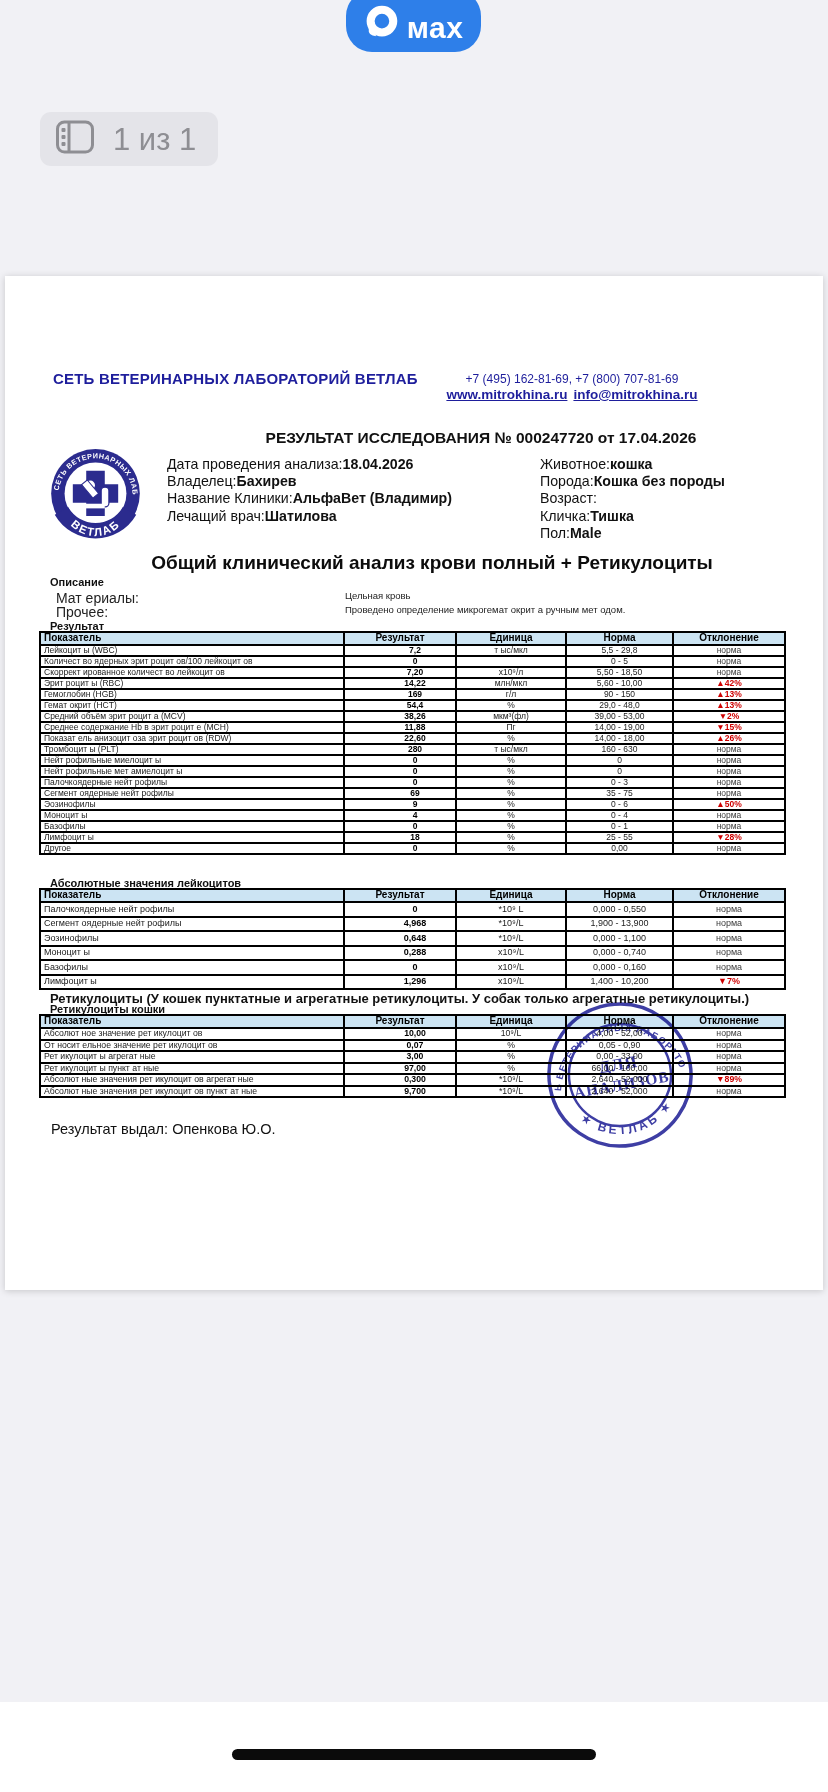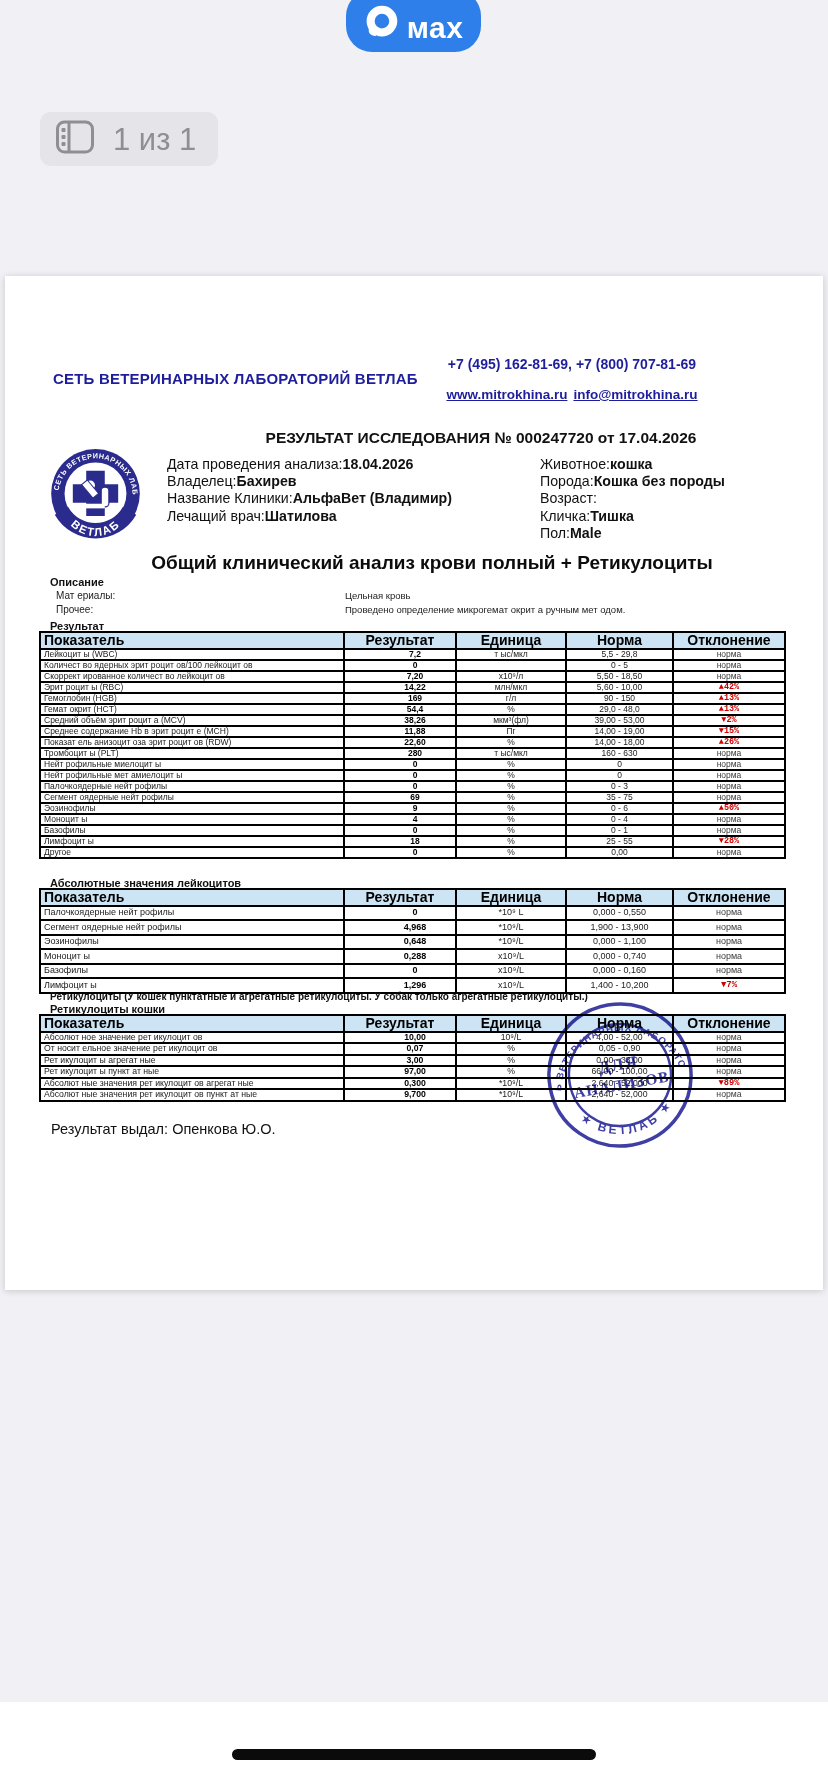--- a/index.html
+++ b/index.html
@@ -23,49 +23,49 @@
   .page-pill .pill-txt{color:#8e8e93;font-size:31px;line-height:1;}
   .home-strip{position:absolute;left:0;top:1702px;width:828px;height:90px;background:#ffffff;}
   .home-indicator{position:absolute;left:232px;top:1749px;width:364px;height:11px;background:#0b0b0b;border-radius:6px;}
   
   .document{
     position:absolute;left:5px;top:276px;width:818px;height:1014px;background:#fff;
     box-shadow:0 1px 7px rgba(0,0,0,.18);
   }
   .doc-abs{position:absolute;}
   .lab-name{left:48px;top:94px;font-size:15px;font-weight:bold;color:#1e1e9c;letter-spacing:.2px;}
-  .phones{left:421px;top:80px;width:292px;font-size:14px;font-weight:bold;color:#1e1e9c;text-align:center;}
+  .phones{left:421px;top:96px;width:292px;font-size:12px;font-weight:normal;color:#1e1e9c;text-align:center;}
   .links{left:421px;top:111px;width:292px;text-align:center;font-size:13.5px;font-weight:bold;}
   .links a{color:#1e1e9c;text-decoration:underline;margin:0 3px;}
   .result-title{left:170px;right:36px;top:153px;text-align:center;font-size:15.5px;font-weight:bold;color:#111;}
   .logo{left:44px;top:170px;}
   .info-col{top:180px;font-size:14.2px;color:#111;line-height:17.2px;white-space:nowrap;}
   .info-left{left:162px;}
   .info-right{left:535px;}
   .analysis-title{left:36px;right:0;top:276px;text-align:center;font-size:19px;font-weight:bold;color:#0c0c0c;}
   .sec-title{left:45px;font-weight:bold;font-size:11px;color:#111;}
-  .desc-label{left:51px;font-size:10px;color:#222;}
+  .desc-label{left:51px;font-size:14px;color:#222;}
   .desc-value{left:340px;font-size:9.5px;color:#222;}
   .issued{left:46px;top:845px;font-size:14.5px;color:#111;}
   
   .lab-table{position:absolute;left:34px;width:745px;border-collapse:collapse;table-layout:fixed;}
   .lab-table th,.lab-table td{
     border:2px solid #000;padding:0 3px;overflow:hidden;white-space:nowrap;
     font-family:"Liberation Sans","DejaVu Sans",sans-serif;line-height:1.05;
   }
-  .lab-table th{background:#cce4f3;font-size:14px;height:11px;text-align:center;color:#000;}
+  .lab-table th{background:#cce4f3;font-size:10px;height:11px;text-align:center;color:#000;}
   .lab-table th:first-child{text-align:left;}
   .t1 td{height:9px;font-size:8.5px;}
   .t2 td{height:12.5px;font-size:9px;}
   .t3 td{height:9.5px;font-size:8.7px;}
   td.c-name{text-align:left;color:#1a1a1a;}
   td.c-res{text-align:center;font-weight:bold;color:#000;padding-left:33px;}
   td.c-unit,td.c-norm{text-align:center;color:#222;}
   td.c-dev{text-align:center;color:#3c3c3c;}
-  td.c-dev.alert{color:#cf0000;font-weight:bold;font-family:Liberation Mono, monospace;}
+  td.c-dev.alert{color:#cf0000;font-weight:bold;}
   
   .stamp{left:540px;top:724px;opacity:.92;mix-blend-mode:multiply;}
 </style>
 </head>
 <body>
 
 <div class="max-badge" style="background:#2e7fe9">
   <span>
     <svg width="34" height="34" viewBox="0 0 36 36">
       <circle cx="19" cy="17" r="12" fill="none" stroke="#ffffff" stroke-width="8.5"></circle>
@@ -353,21 +353,21 @@
         <tr>
           <td class="c-name">Лимфоцит ы</td>
           <td class="c-res">1,296</td>
           <td class="c-unit">x10⁹/L</td>
           <td class="c-norm">1,400 - 10,200</td>
           <td class="c-dev alert">▼7%</td>
         </tr>
       </tbody>
   </table>
 
-  <div class="doc-abs sec-title" style="top:715px;font-size:10px">Ретикулоциты (У кошек пунктатные и агрегатные ретикулоциты. У собак только агрегатные ретикулоциты.)</div>
+  <div class="doc-abs sec-title" style="top:715px;font-size:13px">Ретикулоциты (У кошек пунктатные и агрегатные ретикулоциты. У собак только агрегатные ретикулоциты.)</div>
   <div class="doc-abs sec-title" style="top:727px">Ретикулоциты кошки</div>
   <table class="lab-table t3" style="top:738px">
     <colgroup>
         <col style="width:304px">
         <col style="width:112px">
         <col style="width:110px">
         <col style="width:107px">
         <col style="width:112px">
       </colgroup>
     <thead>

